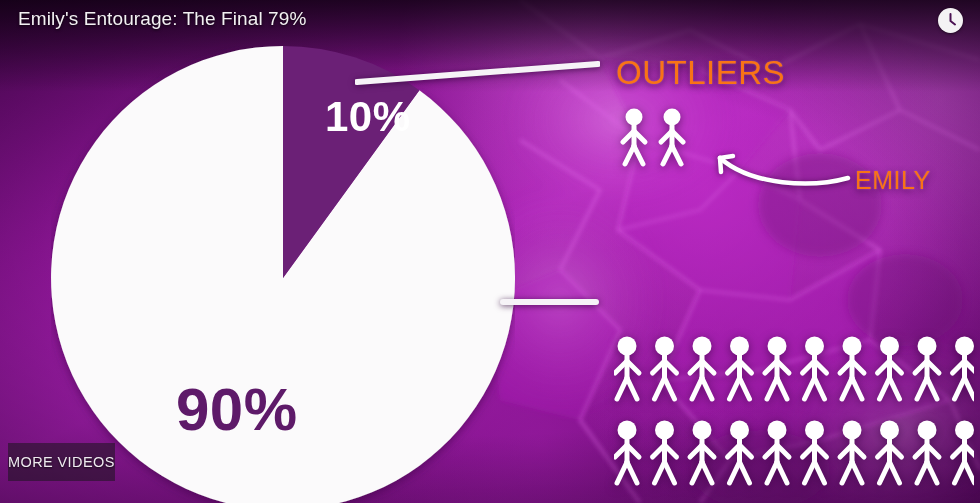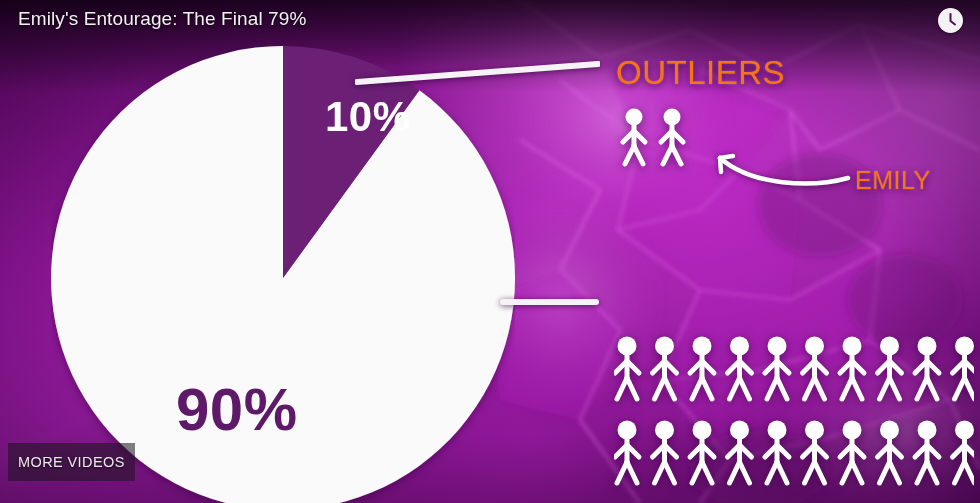--- a/index.html
+++ b/index.html
@@ -49,21 +49,21 @@
   .watch-later {
     position:absolute; right:17px; top:8px;
     width:25px; height:25px; border-radius:50%;
     background:#f4f2f4;
     box-shadow:0 1px 3px rgba(0,0,0,0.5);
   }
 
   
   .more-videos {
     position:absolute; left:8px; top:443px;
-    height:38px; padding:0 10px;
+    height:38px; padding:0 0;
     display:flex; align-items:center; justify-content:center;
     background:rgba(25,20,28,0.55);
     color:#efeaf0; font-size:14.5px; font-weight:500;
     letter-spacing:0.4px;
     text-shadow:0 1px 2px rgba(0,0,0,0.7);
     z-index:40;
   }
 
   
   .pie-wrap { position:absolute; left:51px; top:46px; width:464px; height:464px; }

